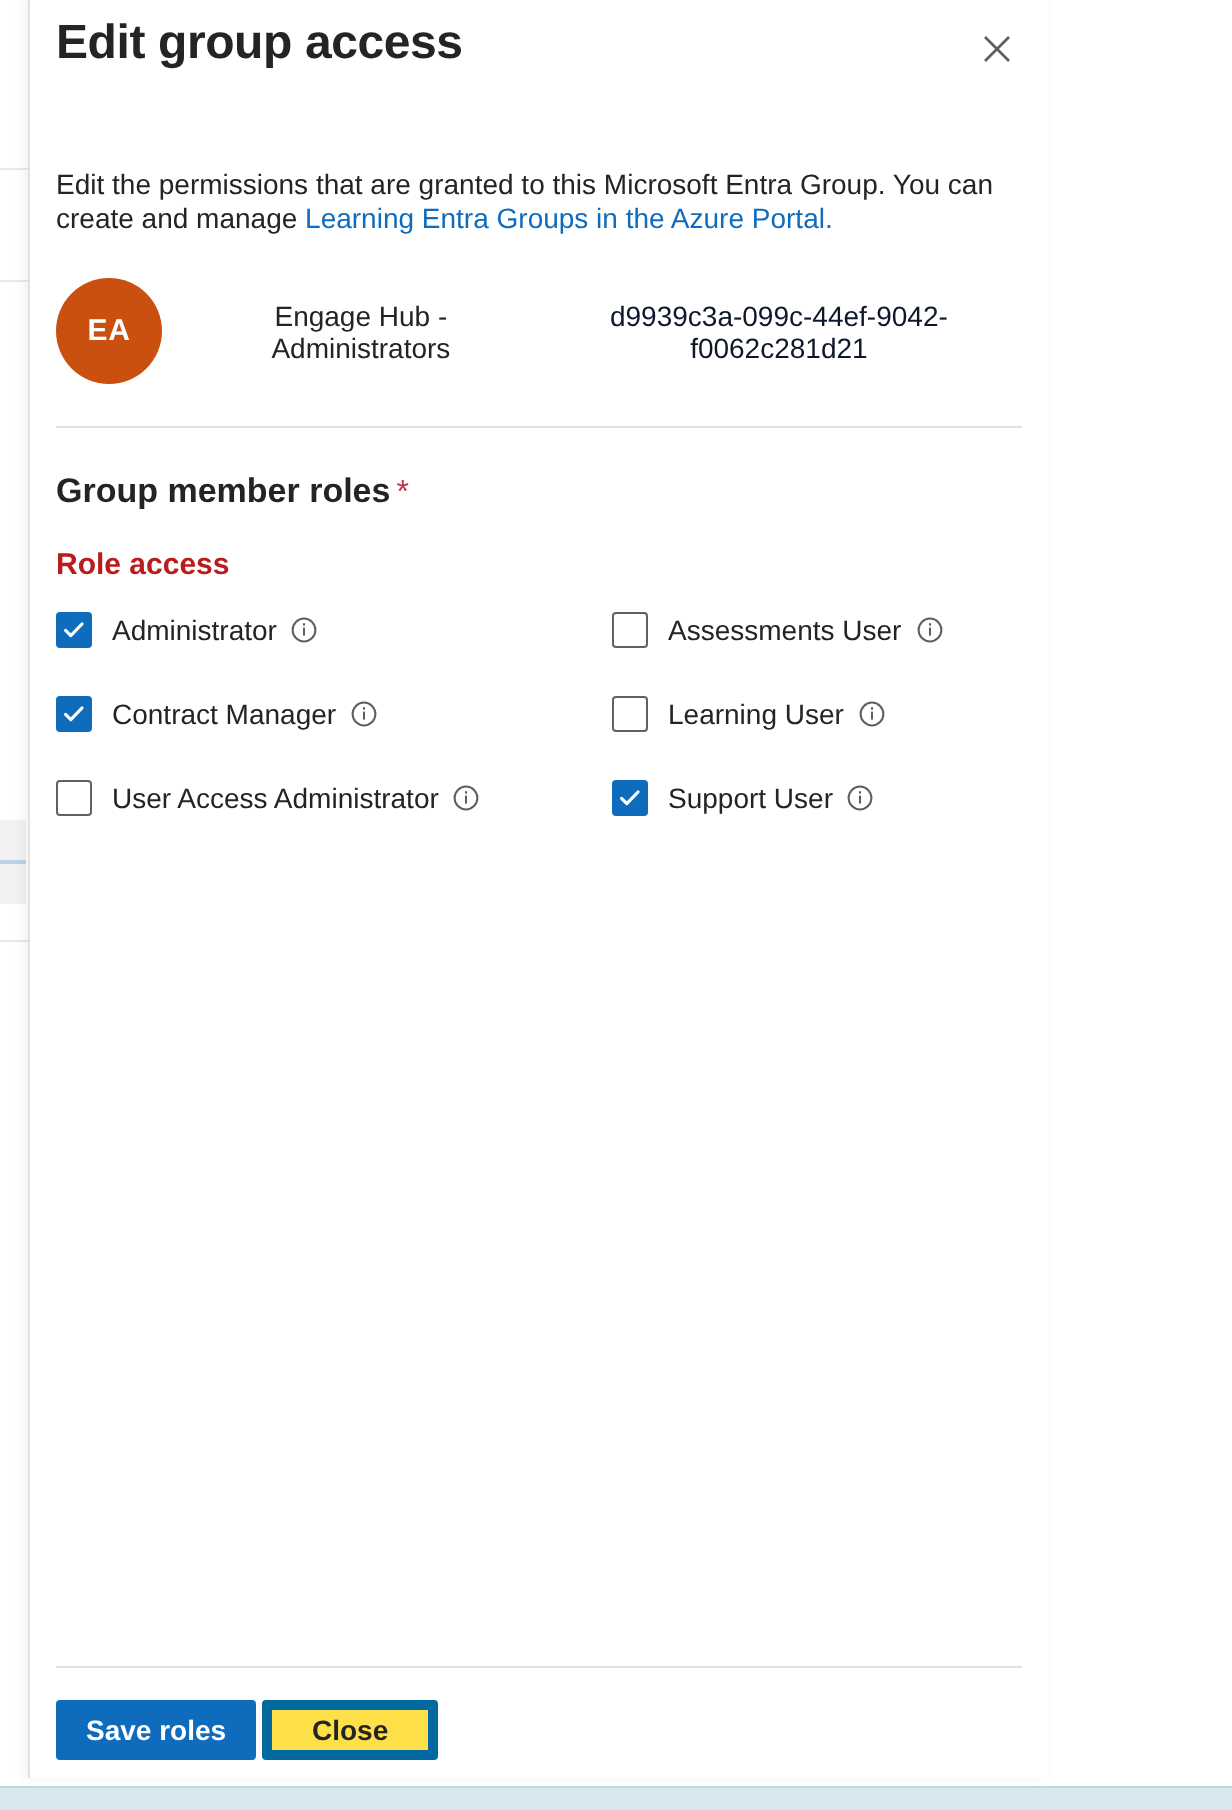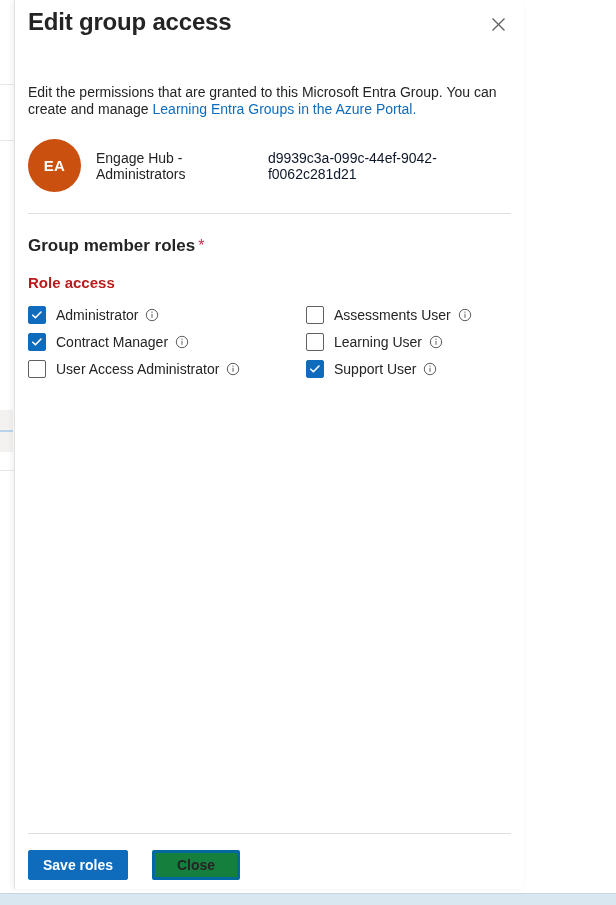--- a/index.html
+++ b/index.html
@@ -119,20 +119,21 @@
   .desc a {
     color: #0f6cbd;
     text-decoration: none;
   }
 
   .group-row {
     display: flex;
     align-items: center;
     margin-top: 21px;
     gap: 15px;
+    text-align: center;
   }
   .avatar {
     width: 53px;
     height: 53px;
     border-radius: 50%;
     background: #ca5010;
     color: #ffffff;
     display: flex;
     align-items: center;
     justify-content: center;
@@ -176,21 +177,21 @@
     margin: 18px 0 0 0;
     font-size: 15px;
     font-weight: bold;
     color: #b91c1c;
   }
 
   .roles-grid {
     margin-top: 14px;
     display: grid;
     grid-template-columns: 278px 278px;
-    row-gap: 7px;
+    row-gap: 22px;
   }
   .role-item {
     display: flex;
     align-items: center;
     gap: 10px;
     cursor: pointer;
     height: 20px;
   }
   .cbox {
     width: 18px;
@@ -231,43 +232,43 @@
     height: 56px;
     box-sizing: border-box;
     padding: 0 13px;
   }
   .footer-divider {
     height: 1px;
     background: #e1dfdd;
   }
   .footer-actions {
     display: flex;
-    gap: 24px;
+    gap: 3px;
     margin-top: 16px;
   }
   .btn {
     font-family: "Liberation Sans", sans-serif;
     font-size: 14px;
     font-weight: bold;
     height: 30px;
     border-radius: 2px;
     cursor: pointer;
     padding: 0 14px;
     box-sizing: border-box;
     min-width: 80px;
   }
   .btn-primary {
     background: #0f6cbd;
     color: #ffffff;
     border: 1px solid #0f6cbd;
   }
   .btn-secondary {
-    background: #15803d;
-    color: #242424;
-    border: 3px solid #0369a1;
+    background: #fde047;
+    color: #242424;
+    border: 5px solid #0369a1;
     min-width: 88px;
   }
 </style>
 </head>
 <body>
 
 <div class="bg-page">
   <div class="bg-line" style="top:84px;"></div>
   <div class="bg-line" style="top:140px;"></div>
   <div class="bg-band" style="top:410px;height:42px;"></div>

